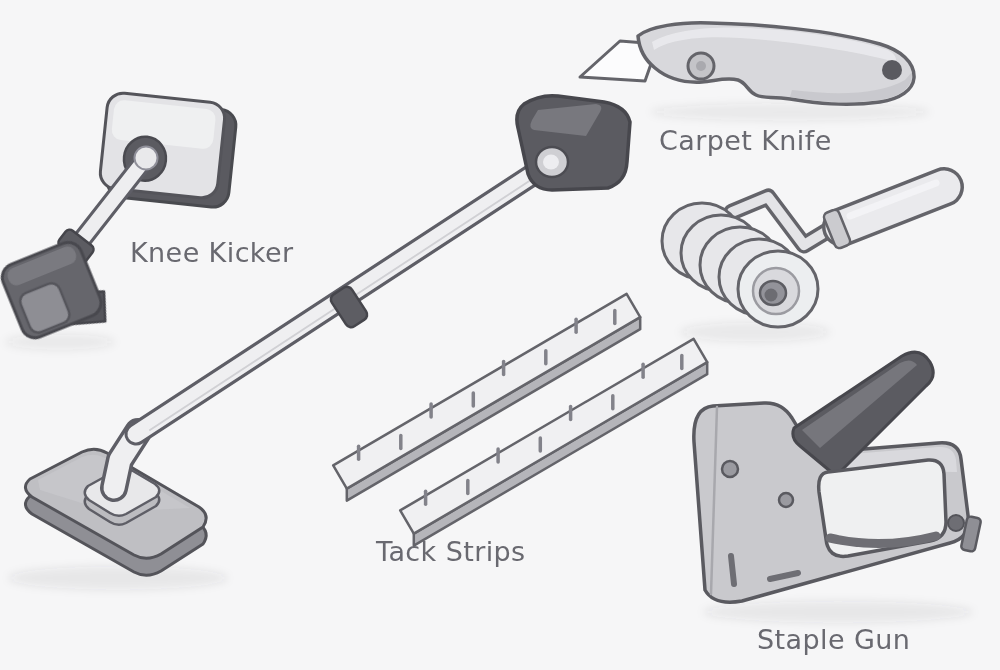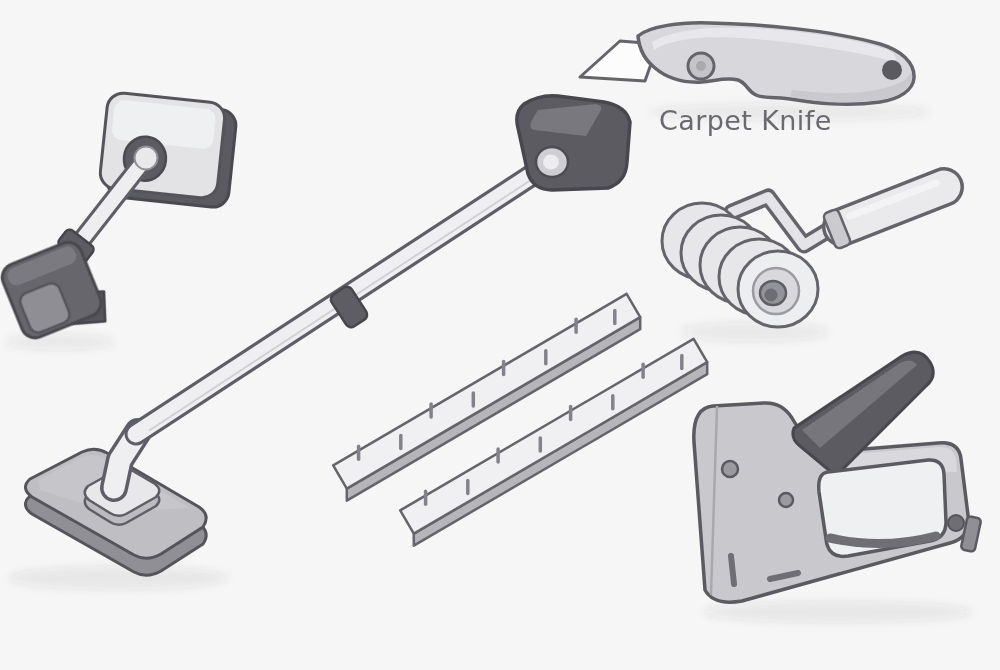--- a/index.html
+++ b/index.html
@@ -13,20 +13,21 @@
   }
   .canvas svg { position: absolute; left: 0; top: 0; }
   .tool-label {
     position: absolute;
     font-size: 27px;
     font-weight: normal;
     color: var(--label-color, #6a6a6f);
     letter-spacing: 0.4px;
     white-space: nowrap;
     user-select: none;
+    margin-top: 20px;
   }
 </style>
 </head>
 <body>
 
 <div class="canvas" style="background: rgb(246, 246, 247);">
 
   <svg width="1000" height="670" viewBox="0 0 1000 670">
     <defs>
       <filter id="soft" x="-50%" y="-50%" width="200%" height="200%">
@@ -226,20 +227,23 @@
       <circle cx="786" cy="500" r="7" fill="#9a9aa0" stroke="#5a5a60" stroke-width="2.5"></circle>
       <circle cx="956" cy="523" r="8" fill="#6e6e74" stroke="#54545a" stroke-width="2"></circle>
       <g transform="translate(971,534) rotate(12)">
         <rect x="-7" y="-17" width="14" height="34" rx="4" fill="#8f8f95" stroke="#5a5a60" stroke-width="2.5"></rect>
       </g>
       <line x1="731" y1="556" x2="734" y2="584" stroke="#6e6e74" stroke-width="6"></line>
       <line x1="770" y1="579" x2="798" y2="573" stroke="#6e6e74" stroke-width="6"></line>
     </g>
   </svg>
 
+  <div class="tool-label" style="left:130px; top:217px">Knee Kicker</div>
 
 
   <div class="tool-label" style="left:659px; top:105px">Carpet Knife</div>
 
 
-
+  <div class="tool-label" style="left:376px; top:516px">Tack Strips</div>
+
+  <div class="tool-label" style="left:757px; top:604px">Staple Gun</div>
 
 </div>
 
 </body></html>

